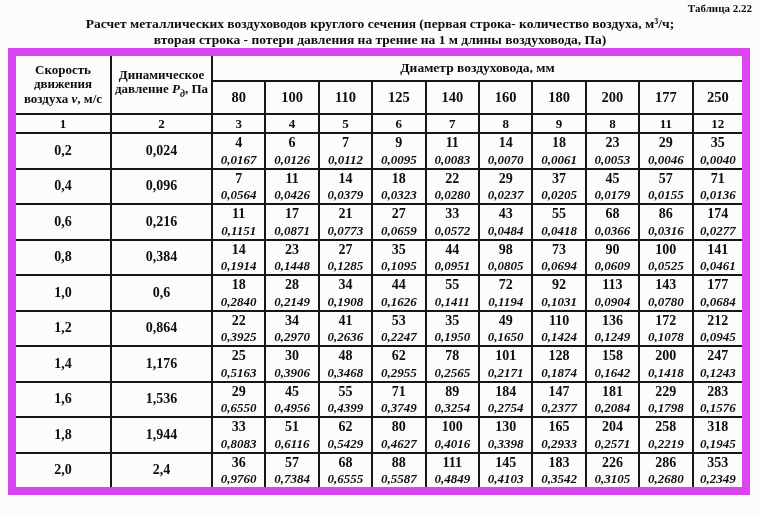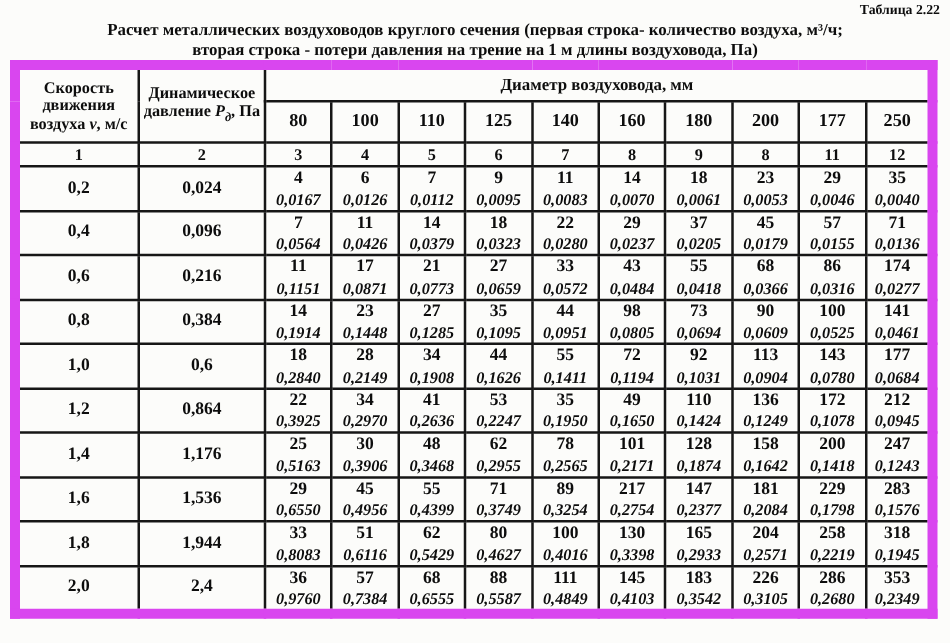--- a/index.html
+++ b/index.html
@@ -431,21 +431,21 @@
   </td>
           <td class="dcell">
     <div class="flow">71</div>
     <div class="loss">0,3749</div>
   </td>
           <td class="dcell">
     <div class="flow">89</div>
     <div class="loss">0,3254</div>
   </td>
           <td class="dcell">
-    <div class="flow">217</div>
+    <div class="flow">184</div>
     <div class="loss">0,2754</div>
   </td>
           <td class="dcell">
     <div class="flow">147</div>
     <div class="loss">0,2377</div>
   </td>
           <td class="dcell">
     <div class="flow">181</div>
     <div class="loss">0,2084</div>
   </td>

